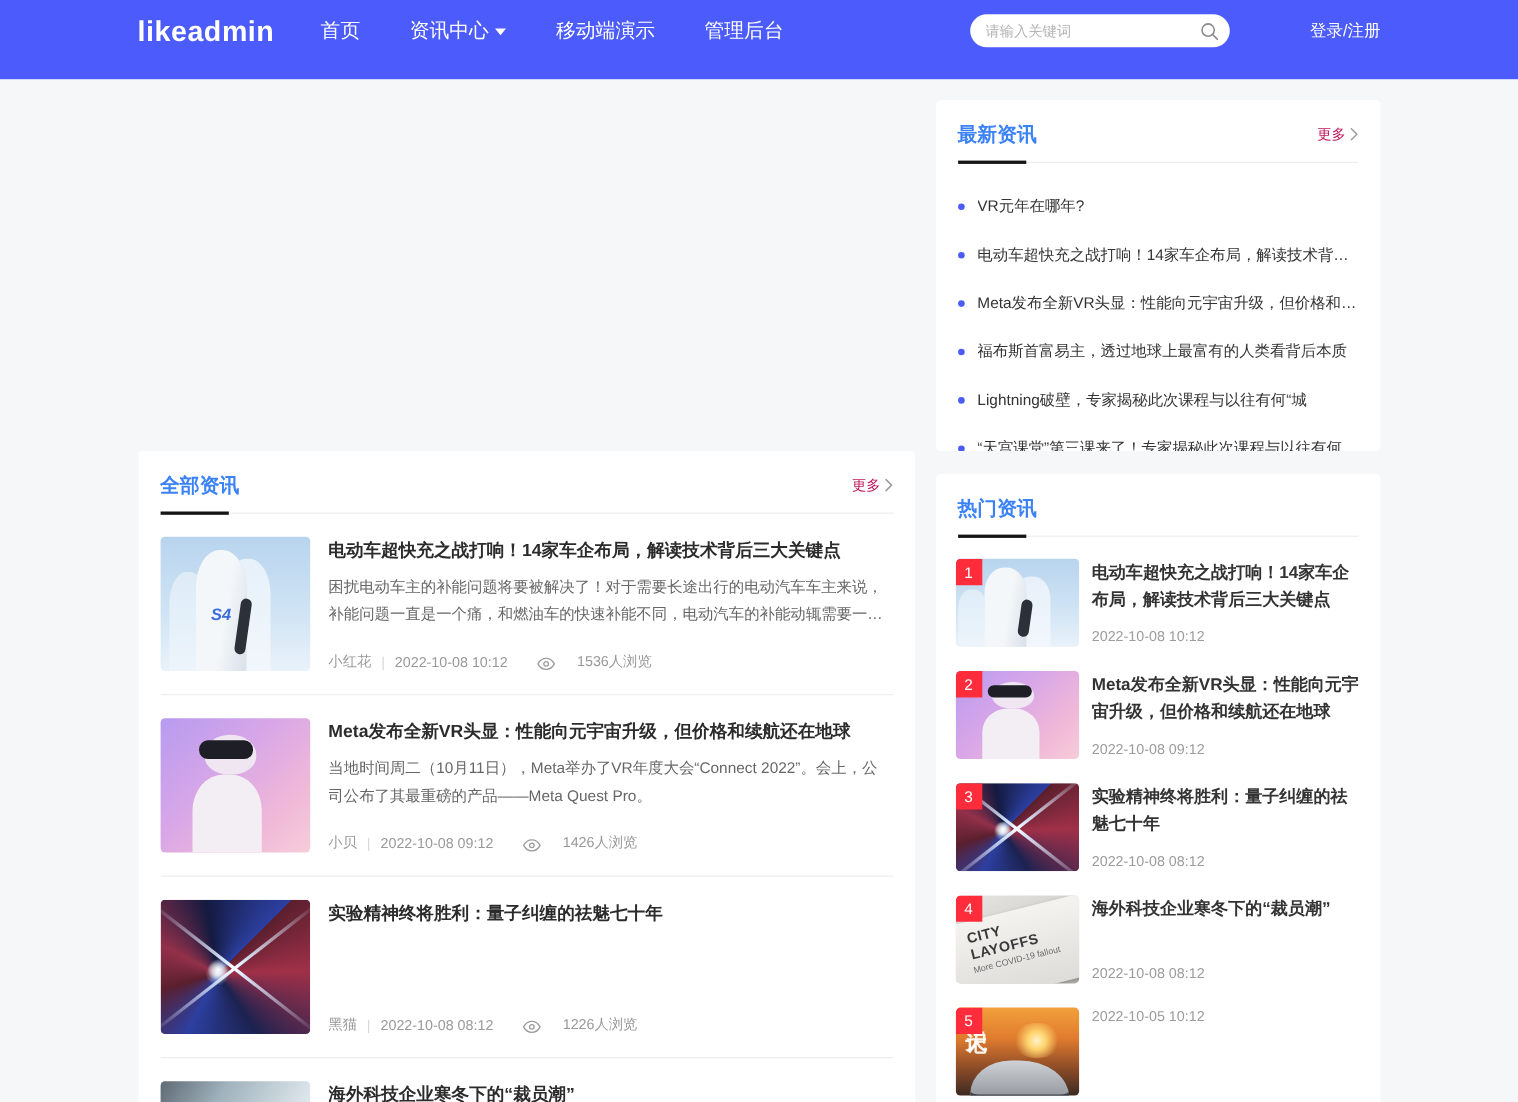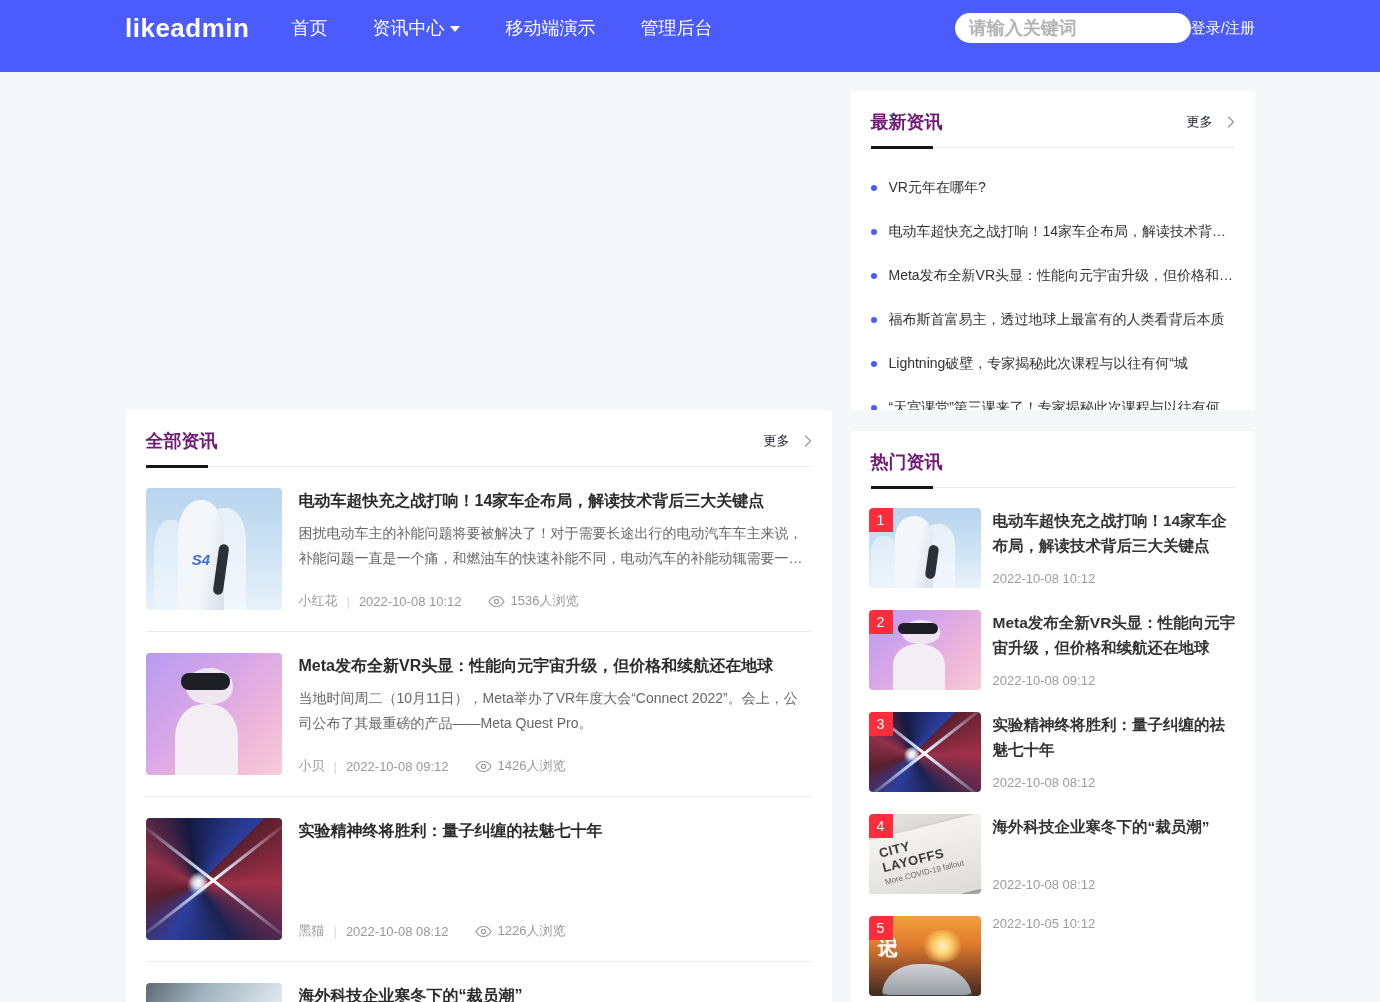--- a/index.html
+++ b/index.html
@@ -7,54 +7,54 @@
   body { background:#f6f7f8; font-family:"Liberation Sans","DejaVu Sans",sans-serif; }
 
   
   .navbar { height:72px; background:#4b5bfc; }
   .nav-inner { width:1130px; height:56px; margin:0 auto; display:flex; align-items:center; }
   .logo { color:#fff; font-size:26px; font-weight:bold; letter-spacing:.5px; cursor:pointer; }
   .nav-links { display:flex; margin-left:42px; gap:45px; }
   .nav-link { color:#fff; font-size:18px; display:flex; align-items:center; gap:6px; cursor:pointer; white-space:nowrap; }
   .caret { display:inline-block; width:0; height:0; border-left:5px solid transparent; border-right:5px solid transparent; border-top:6px solid #fff; margin-top:2px; }
   .search-pill { margin-left:auto; width:236px; height:30px; background:#fff; border-radius:15px; display:flex; align-items:center; padding:0 10px 0 14px; }
-  .search-pill input { flex:1; border:none; outline:none; font-size:18px; color:#701a75; background:transparent; font-family:inherit;font-weight:bold; }
+  .search-pill input { flex:1; border:none; outline:none; font-size:13px; color:#701a75; background:transparent; font-family:inherit; }
   .search-pill input::placeholder { color:#b4b4b4; }
-  .login { color:#fff; font-size:15px; cursor:pointer; white-space:nowrap; }
+  .login { margin-left:73px; color:#fff; font-size:15px; cursor:pointer; white-space:nowrap; }
 
   
   .container { width:1129px; margin:19px auto 0; display:flex; gap:19px; align-items:flex-start; }
   .col-left { width:706px; flex:none; }
   .col-right { width:404px; flex:none; }
   .banner-spacer { height:319px; }
   .card { background:#fff; border-radius:4px; }
 
   .card-head { margin:0 20px; padding:19px 0 13px; border-bottom:1px solid #ececec; position:relative; display:flex; justify-content:space-between; align-items:center; }
-  .card-title { font-size:18px; font-weight:bold; color:#701a75; }
+  .card-title { font-size:18px; font-weight:bold; color:#3b82f6; }
   .head-bar { position:absolute; left:0; bottom:-2px; width:62px; height:3px; background:#151515; }
-  .more-link { display:flex; align-items:center; gap:14px; color:#0f172a; font-size:13px; cursor:pointer; }
+  .more-link { display:flex; align-items:center; gap:3px; color:#be185d; font-size:13px; cursor:pointer; }
   .more-link svg { display:block; }
 
   
   .latest-card { height:319px; overflow:hidden; }
   .latest-list { padding:13px 20px 0; list-style:none; }
   .latest-item { display:flex; align-items:center; height:34px; cursor:pointer;margin-top:10px; }
   .dot { width:6px; height:6px; border-radius:50%; background:#4b5bfc; margin-right:12px; flex:none; }
   .latest-text { font-size:14px; color:#333; white-space:nowrap; overflow:hidden; text-overflow:ellipsis; }
 
   
   .article { display:flex; margin:0 20px; padding:21px 0; border-bottom:1px solid #ececec; cursor:pointer; }
   .article:last-child { border-bottom:none; }
   .thumb-lg { width:136px; height:122px; border-radius:4px; flex:none; position:relative; overflow:hidden; }
   .article-body { margin-left:17px; flex:1; min-width:0; display:flex; flex-direction:column; }
   .article-title { font-size:16px; font-weight:bold; color:#2b2b2b; line-height:26px; white-space:nowrap; overflow:hidden; text-overflow:ellipsis; }
   .article-desc { margin-top:7px; font-size:14px; color:#666; line-height:25px; overflow:hidden; }
   .article-meta { margin-top:auto; display:flex; align-items:center; font-size:13px; color:#999; }
   .meta-sep { color:#d8d8d8; margin:0 9px; }
-  .views { display:flex; align-items:center; gap:6px; margin-left:26px; }
+  .views { display:flex; align-items:flex-end; gap:20px; margin-left:26px; }
 
   
   .hot-card { min-height:590px; }
   .hot-list { padding:20px 18px 18px; }
   .hot-item { display:flex; margin-bottom:22px; cursor:pointer; }
   .hot-item:last-child { margin-bottom:0; }
   .thumb-sm { width:112px; height:80px; border-radius:4px; flex:none; position:relative; overflow:hidden; }
   .rank-badge { position:absolute; top:0; left:0; width:24px; height:24px; background:#ff2c3c; color:#fff; font-size:14px; display:flex; align-items:center; justify-content:center; border-radius:4px 0 0 0; z-index:2; }
   .hot-info { margin-left:12px; flex:1; min-width:0; min-height:80px; display:flex; flex-direction:column; justify-content:space-between; }
   .hot-title { font-size:15.5px; font-weight:600; color:#333; line-height:25px; }

